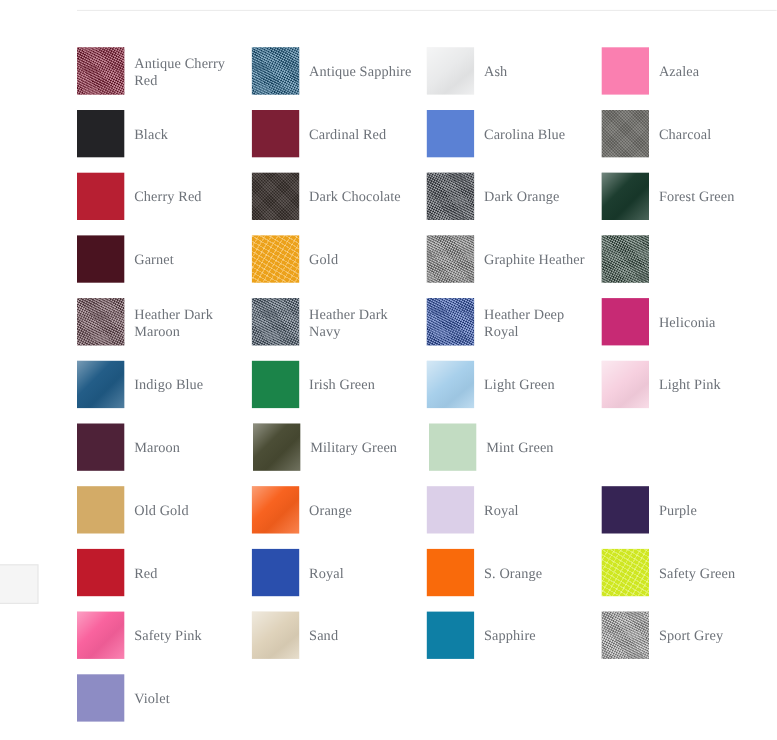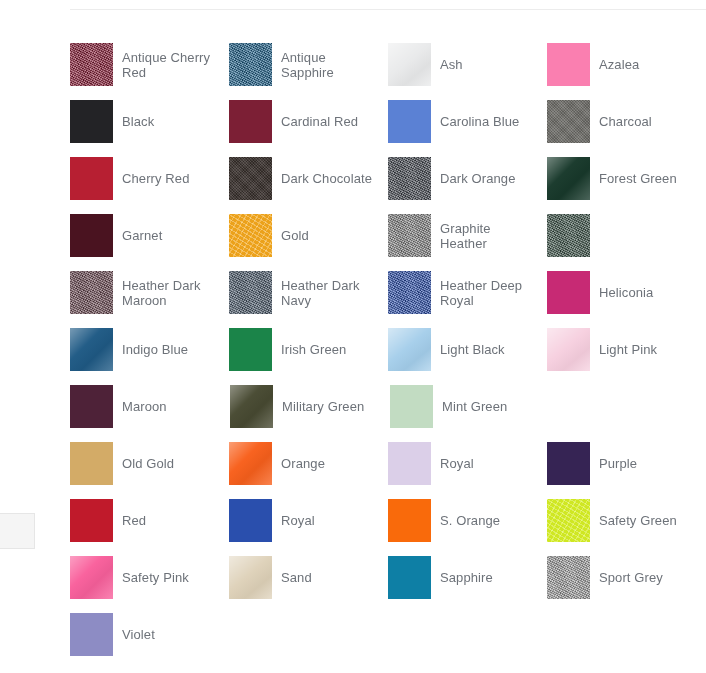--- a/index.html
+++ b/index.html
@@ -35,20 +35,21 @@
     background: #f5f5f5;
     border: 1px solid #e6e6e6;
     box-sizing: border-box;
   }
 
   #swatch-grid {
     position: absolute;
     left: 70px;
     top: 36px;
     width: 636px;
+    font-family: Liberation Serif, serif;
   }
 
   .swatch-row {
     display: flex;
     height: 57px;
   }
 
   .swatch-cell {
     width: 160px;
     display: flex;
@@ -214,21 +215,21 @@
       <div class="swatch-cell">
         <div class="swatch-chip tex-sheen" style="background-color: rgb(31, 90, 133);"></div>
         <span class="swatch-label">Indigo Blue</span>
       </div>
       <div class="swatch-cell">
         <div class="swatch-chip tex-none" style="background-color: rgb(27, 132, 73);"></div>
         <span class="swatch-label">Irish Green</span>
       </div>
       <div class="swatch-cell">
         <div class="swatch-chip tex-soft" style="background-color: rgb(163, 205, 234);"></div>
-        <span class="swatch-label">Light Black</span>
+        <span class="swatch-label">Light Green</span>
       </div>
       <div class="swatch-cell">
         <div class="swatch-chip tex-soft" style="background-color: rgb(246, 206, 222);"></div>
         <span class="swatch-label">Light Pink</span>
       </div>
     </div>
     <div class="swatch-row">
       <div class="swatch-cell">
         <div class="swatch-chip tex-none" style="background-color: rgb(78, 34, 56);"></div>
         <span class="swatch-label">Maroon</span>

